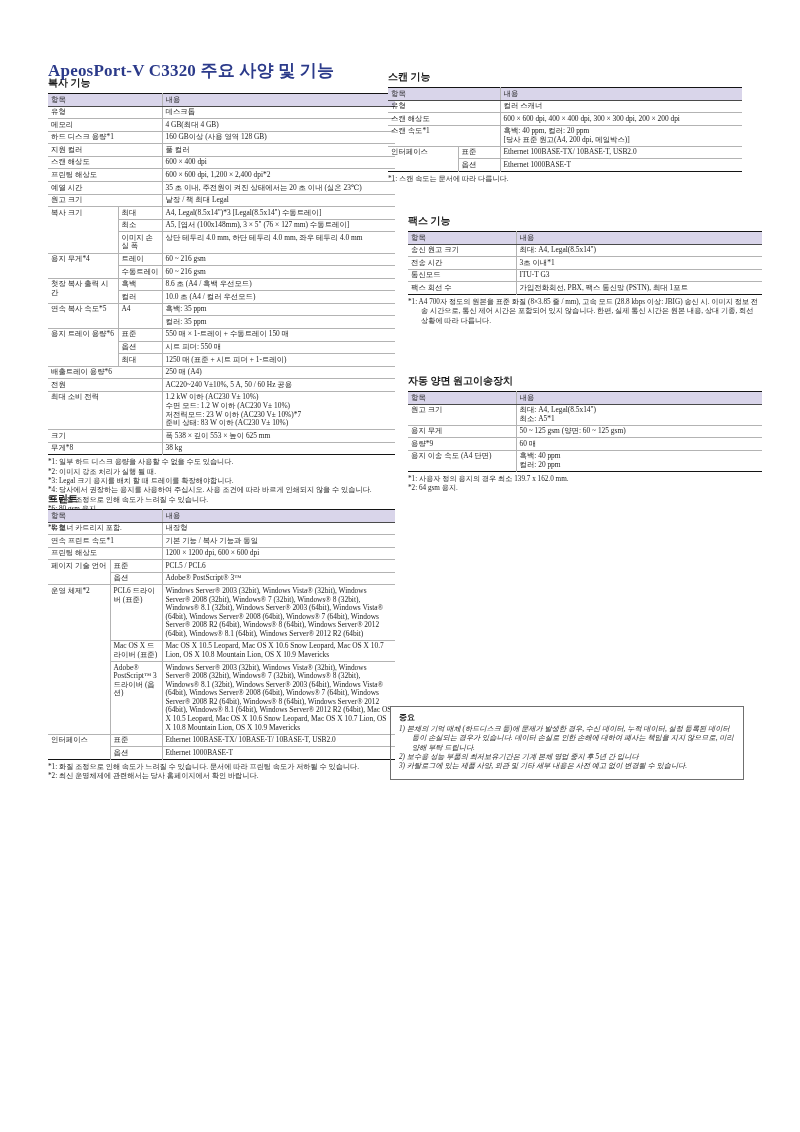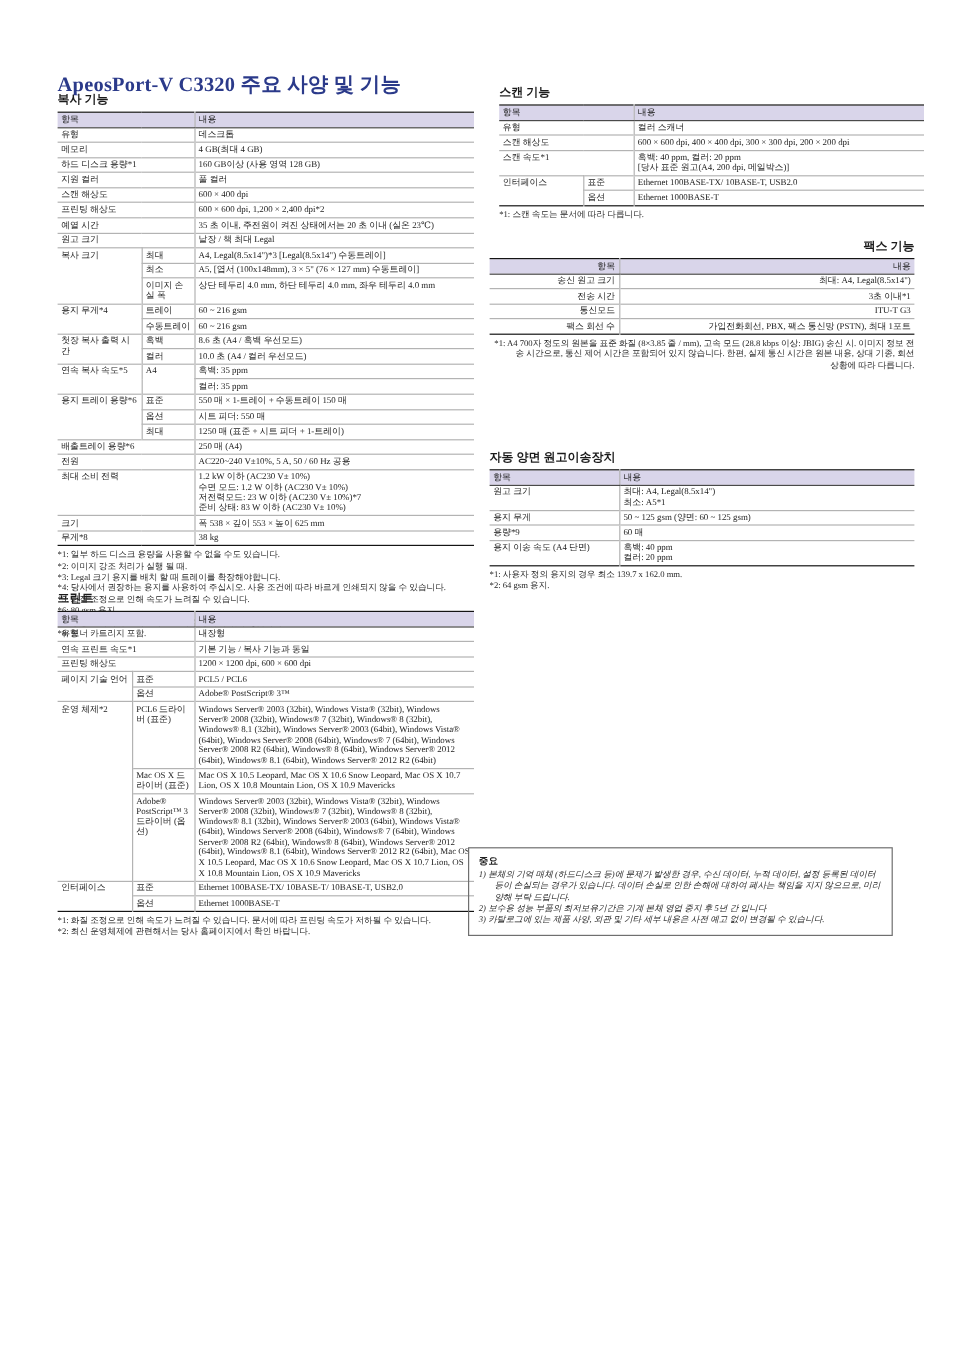--- a/index.html
+++ b/index.html
@@ -3,22 +3,22 @@
 <meta charset="utf-8">
 <style>
   html,body{margin:0;padding:0;background:#ffffff;}
   .page{position:relative;width:800px;height:816px;background:#fff;overflow:hidden;
         font-family:"Liberation Serif","DejaVu Serif",serif;color:#222;}
   .title{position:absolute;left:48px;top:48px;font-size:17px;font-weight:bold;
          color:var(--title-color,#2b3a8a);letter-spacing:.2px;}
   .section{position:absolute;}
   .sec-copy{left:48px;top:76px;width:347px;}
   .sec-print{left:48px;top:492px;width:347px;}
-  .sec-scan{left:416px;top:70px;width:354px;}
-  .sec-fax{left:408px;top:198px;width:354px;text-align:right;}
+  .sec-scan{left:388px;top:70px;width:354px;}
+  .sec-fax{left:408px;top:214px;width:354px;}
   .sec-adf{left:408px;top:374px;width:354px;}
   .sec-important{left:390px;top:706px;width:354px;}
   .sec-heading{font-size:10px;font-weight:bold;margin:0 0 3px 0;color:#1b1b1b;}
   .spec-table{width:100%;border-collapse:collapse;table-layout:fixed;
               border-top:1.6px solid #141414;border-bottom:1.6px solid #141414;}
   .spec-table td{font-size:7.4px;line-height:1.16;padding:1.5px 3px;vertical-align:top;
                  border-top:1px solid #b3b3b3;border-right:1px solid #b3b3b3;
                  white-space:pre-line;word-break:break-word;}
   .spec-table td:last-child{border-right:none;}
   .spec-table thead td{background:var(--header-bg,#d9d5ea);border-top:none;

